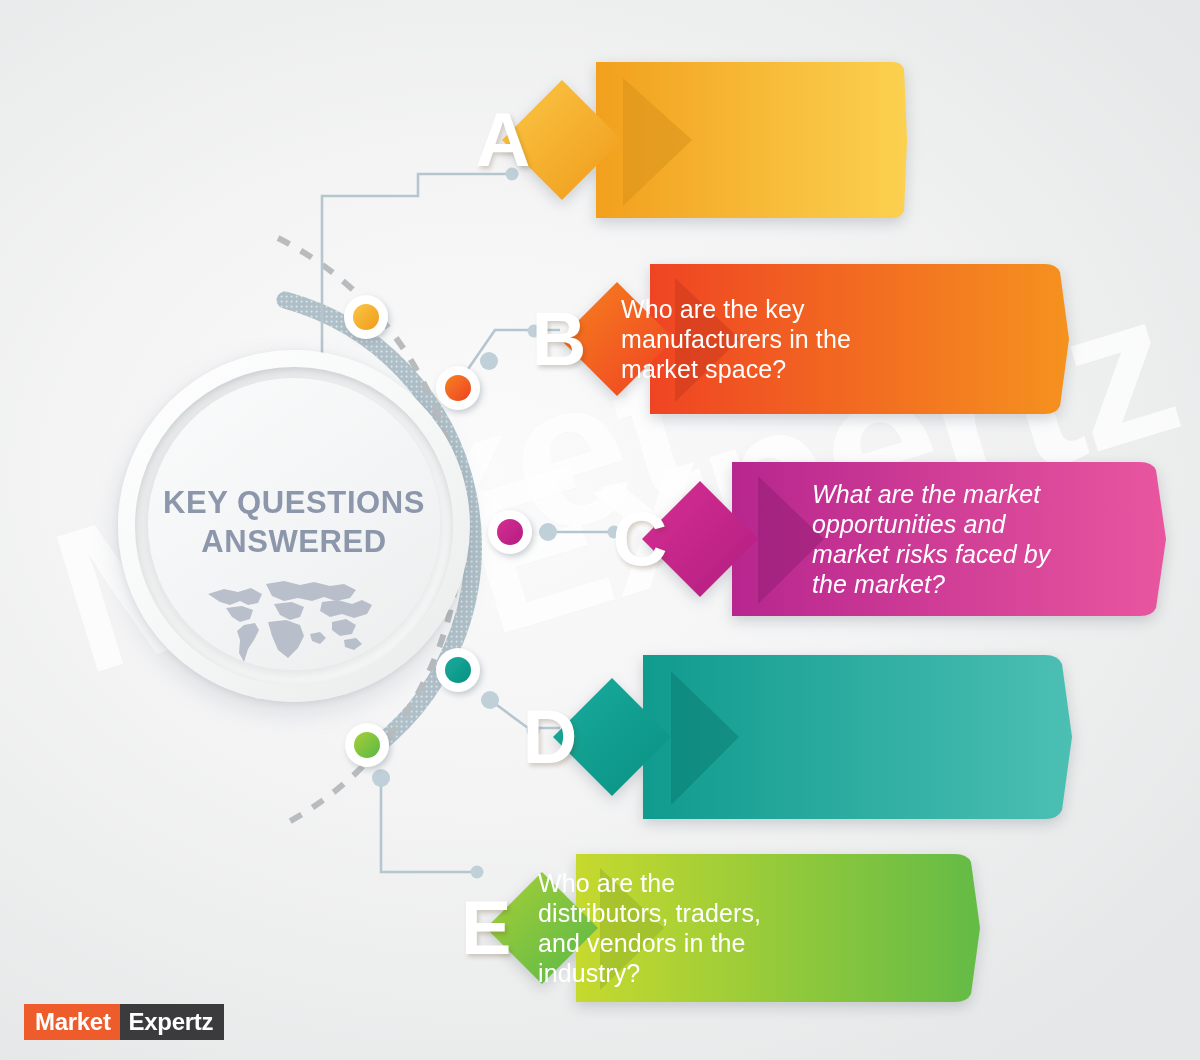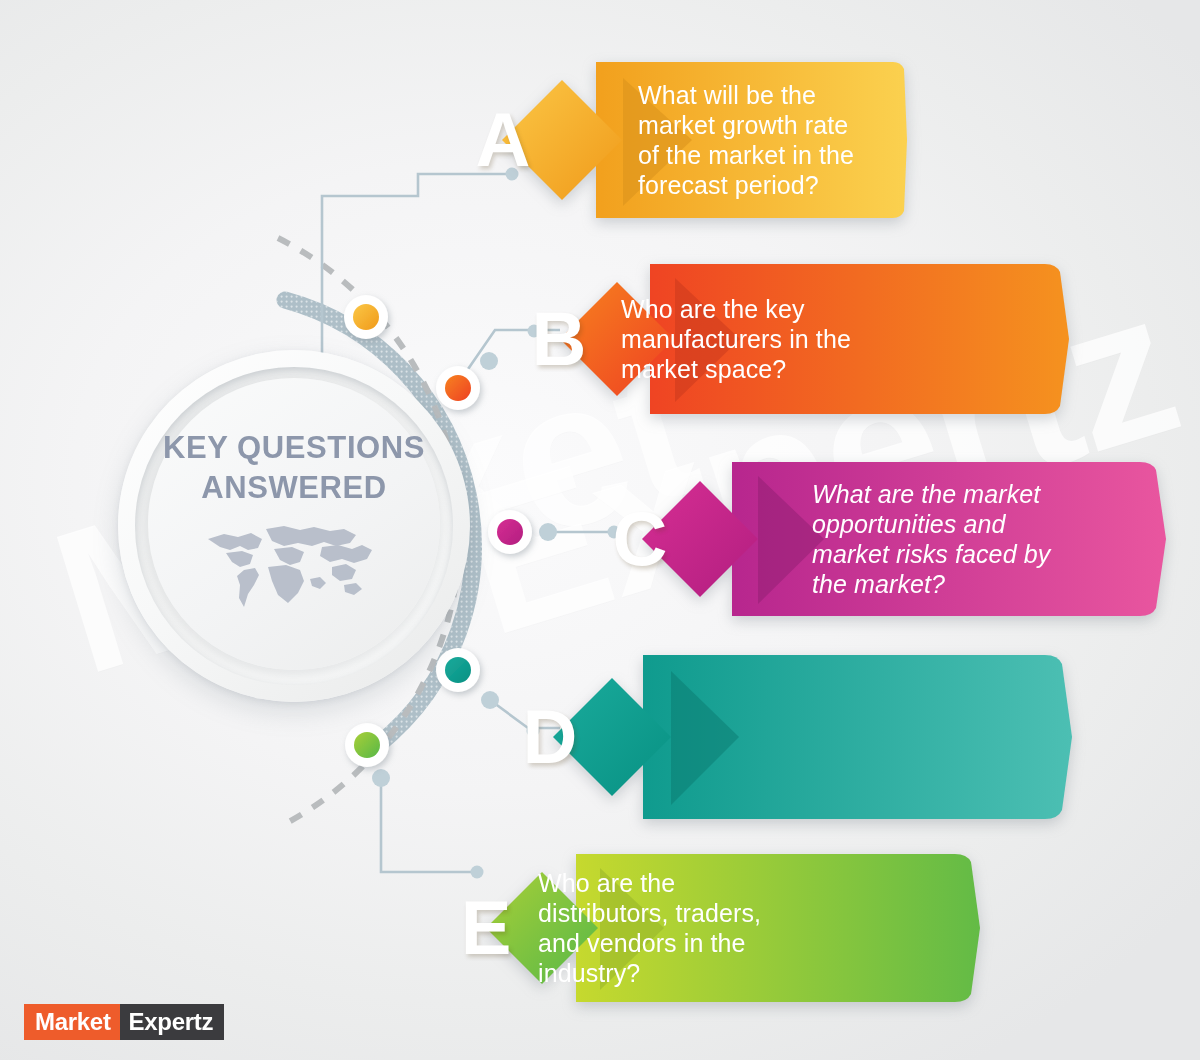--- a/index.html
+++ b/index.html
@@ -53,21 +53,21 @@
   .circle-inner {
     position: absolute;
     left: 13px; top: 11px;
     width: 292px; height: 292px;
     border-radius: 50%;
     background: linear-gradient(145deg, #fafbfb 0%, #f3f4f5 55%, #eceded 100%);
     box-shadow: 0 4px 10px rgba(120,130,140,0.13);
     display: flex;
     flex-direction: column;
     align-items: center;
-    justify-content: flex-start;
+    justify-content: flex-end;
     padding-top: 50px;
   }
   .kq-title {
     font-size: 31px;
     font-weight: 700;
     line-height: 1.28;
     letter-spacing: 0.6px;
     text-align: center;
     color: #8d97ab;
   }
@@ -258,24 +258,20 @@
         <path d="M122 6 H405 L429 84 L405 162 H122 Z" fill="url(#gA)"></path>
         <path d="M405 6 L429 84 L405 162 Z" fill="url(#gA)"></path>
         <path d="M118 6 L415 6 Q423 6 426 13 L429 84 L426 155 Q423 162 415 162 L118 162 Z" fill="url(#gA)"></path>
         <path d="M145 22 L214 84 L145 150 Z" fill="#d8921b" opacity="0.55"></path>
         <path d="M24 84 L84 24 L144 84 L84 144 Z" fill="url(#dA)"></path>
       </svg>
     </div>
     <div class="badge-wrap" style="left:-60px;">
       <span class="badge-letter">A</span>
     </div>
-    <div class="banner-text" style="margin-left:160px; width:250px;">What will be the
-market growth rate
-of the market in the
-forecast period?</div>
   </div>
 
   <div class="banner" style="left:540px; top:258px; width:530px; height:162px;">
     <div class="shape">
       <svg width="530" height="162" viewBox="0 0 530 162">
         <path d="M110 6 L505 6 Q516 6 520 14 L529 81 L520 148 Q516 156 505 156 L110 156 Z" fill="url(#gB)"></path>
         <path d="M135 20 L200 81 L135 144 Z" fill="#c8371c" opacity="0.5"></path>
         <path d="M20 81 L77 24 L134 81 L77 138 Z" fill="url(#dB)"></path>
       </svg>
     </div>

